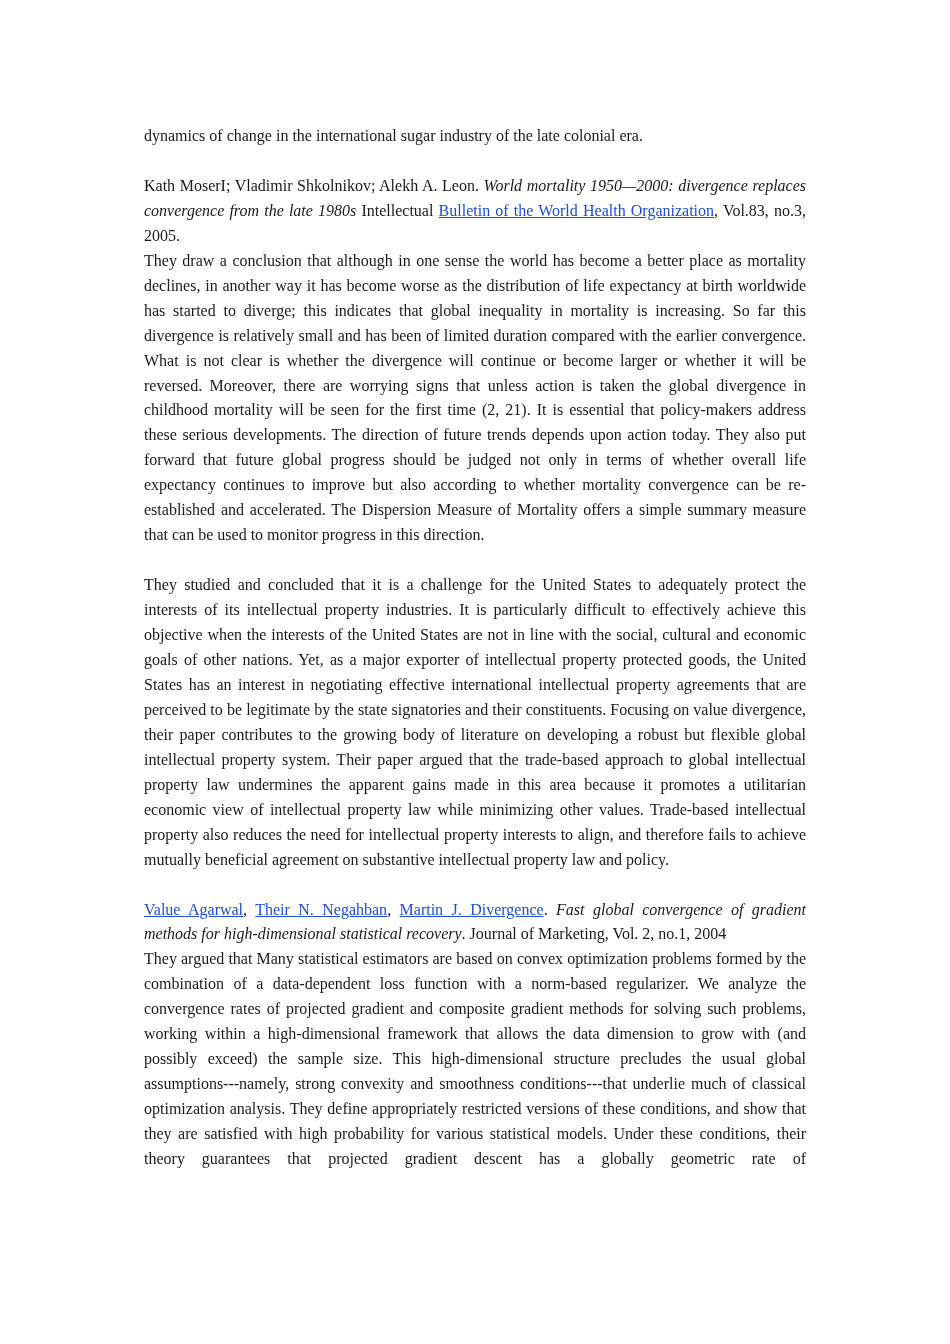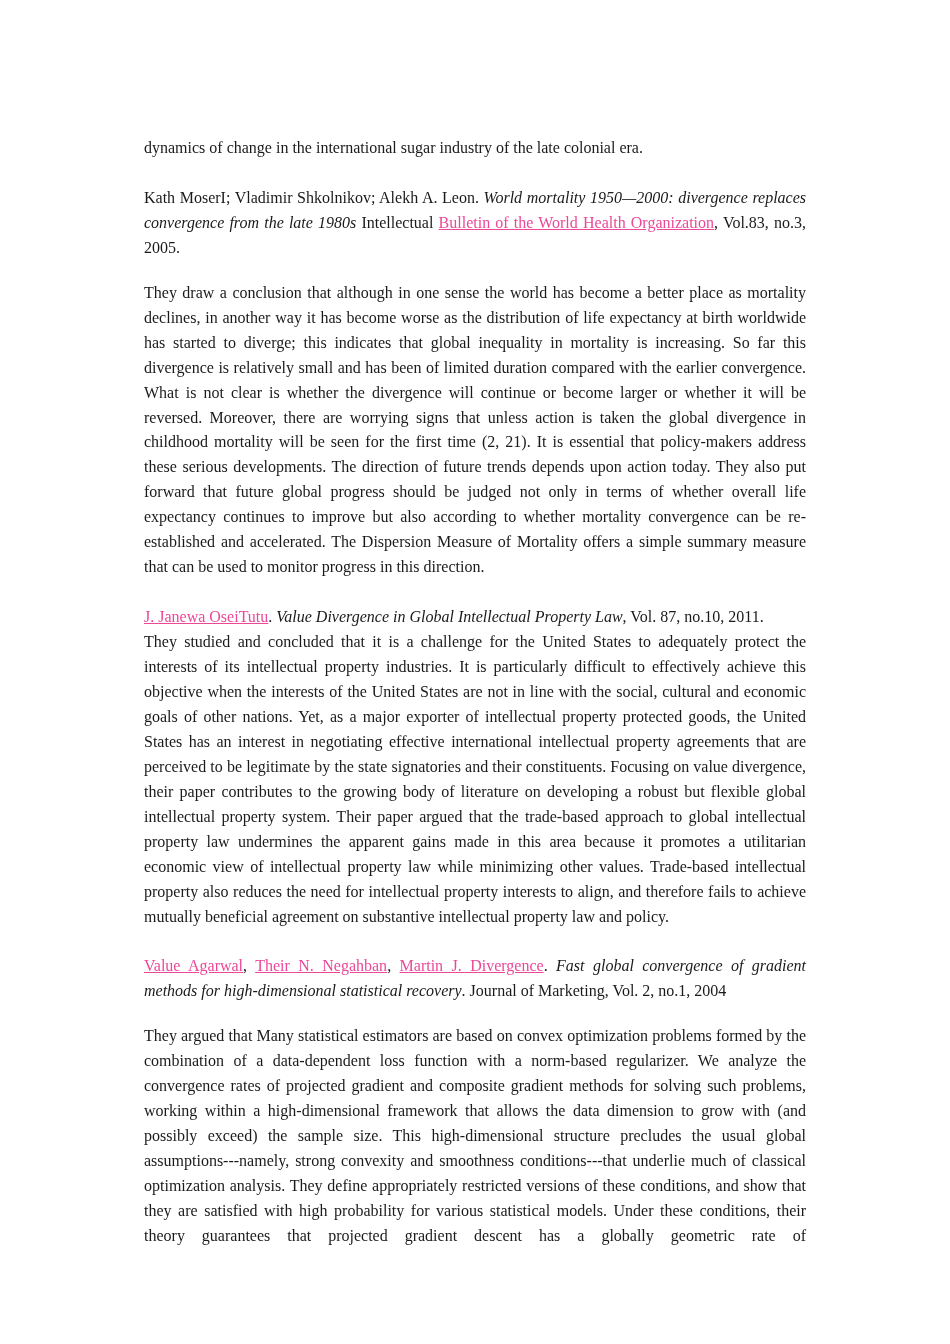--- a/index.html
+++ b/index.html
@@ -9,60 +9,58 @@
     }
     body {
       width: 950px;
       height: 1344px;
       position: relative;
       overflow: hidden;
     }
     .page {
       position: absolute;
       left: 144px;
-      top: 136px;
+      top: 124px;
       width: 662px;
       font-family: "Liberation Serif", serif;
       font-size: 16px;
       line-height: 24.95px;
       color: #1a1a1a;
     }
     p {
       margin: 0;
       text-align: justify;
     }
     .gap {
       height: 24.95px;
     }
     a {
-      color: #ec4899;
+      color: #1d4ed8;
       text-decoration: underline;
     }
     em { font-style: italic; }
     .last-line-justify {
       text-align: justify;
       text-align-last: justify;
-      margin-top: 20px;
     }
   </style>
 </head>
 <body>
 
 <div class="page">
 
   <p>dynamics of change in the international sugar industry of the late colonial era.</p>
 
   <div class="gap"></div>
 
   <p><span>Kath MoserI; Vladimir Shkolnikov; Alekh A. Leon. </span><em>World mortality 1950—2000: divergence replaces convergence from the late 1980s</em><span> Intellectual </span><a href="#">Bulletin of the World Health Organization</a><span>, Vol.83, no.3, 2005.</span></p>
   <p class="last-line-justify" style="text-align-last:left">They draw a conclusion that although in one sense the world has become a better place as mortality declines, in another way it has become worse as the distribution of life expectancy at birth worldwide has started to diverge; this indicates that global inequality in mortality is increasing. So far this divergence is relatively small and has been of limited duration compared with the earlier convergence. What is not clear is whether the divergence will continue or become larger or whether it will be reversed. Moreover, there are worrying signs that unless action is taken the global divergence in childhood mortality will be seen for the first time (2, 21). It is essential that policy-makers address these serious developments. The direction of future trends depends upon action today. They also put forward that future global progress should be judged not only in terms of whether overall life expectancy continues to improve but also according to whether mortality convergence can be re-established and accelerated. The Dispersion Measure of Mortality offers a simple summary measure that can be used to monitor progress in this direction.</p>
 
   <div class="gap"></div>
 
-  <p><a href="#">J. Janewa OseiTutu</a><span>. </span><em>Value Divergence in Global Intellectual Property Law</em><span>, Vol. 87, no.10, 2011.</span></p>
   <p>They studied and concluded that it is a challenge for the United States to adequately protect the interests of its intellectual property industries. It is particularly difficult to effectively achieve this objective when the interests of the United States are not in line with the social, cultural and economic goals of other nations. Yet, as a major exporter of intellectual property protected goods, the United States has an interest in negotiating effective international intellectual property agreements that are perceived to be legitimate by the state signatories and their constituents. Focusing on value divergence, their paper contributes to the growing body of literature on developing a robust but flexible global intellectual property system. Their paper argued that the trade-based approach to global intellectual property law undermines the apparent gains made in this area because it promotes a utilitarian economic view of intellectual property law while minimizing other values. Trade-based intellectual property also reduces the need for intellectual property interests to align, and therefore fails to achieve mutually beneficial agreement on substantive intellectual property law and policy.</p>
 
   <div class="gap"></div>
 
   <p><a href="#">Value Agarwal</a><span>, </span><a href="#">Their N. Negahban</a><span>, </span><a href="#">Martin J. Divergence</a><span>. </span><em>Fast global convergence of gradient methods for high-dimensional statistical recovery</em><span>. Journal of Marketing, Vol. 2, no.1, 2004</span></p>
   <p class="last-line-justify">They argued that Many statistical estimators are based on convex optimization problems formed by the combination of a data-dependent loss function with a norm-based regularizer. We analyze the convergence rates of projected gradient and composite gradient methods for solving such problems, working within a high-dimensional framework that allows the data dimension to grow with (and possibly exceed) the sample size. This high-dimensional structure precludes the usual global assumptions---namely, strong convexity and smoothness conditions---that underlie much of classical optimization analysis. They define appropriately restricted versions of these conditions, and show that they are satisfied with high probability for various statistical models. Under these conditions, their theory guarantees that projected gradient descent has a globally geometric rate of</p>
 
 </div>
 
 </body></html>

